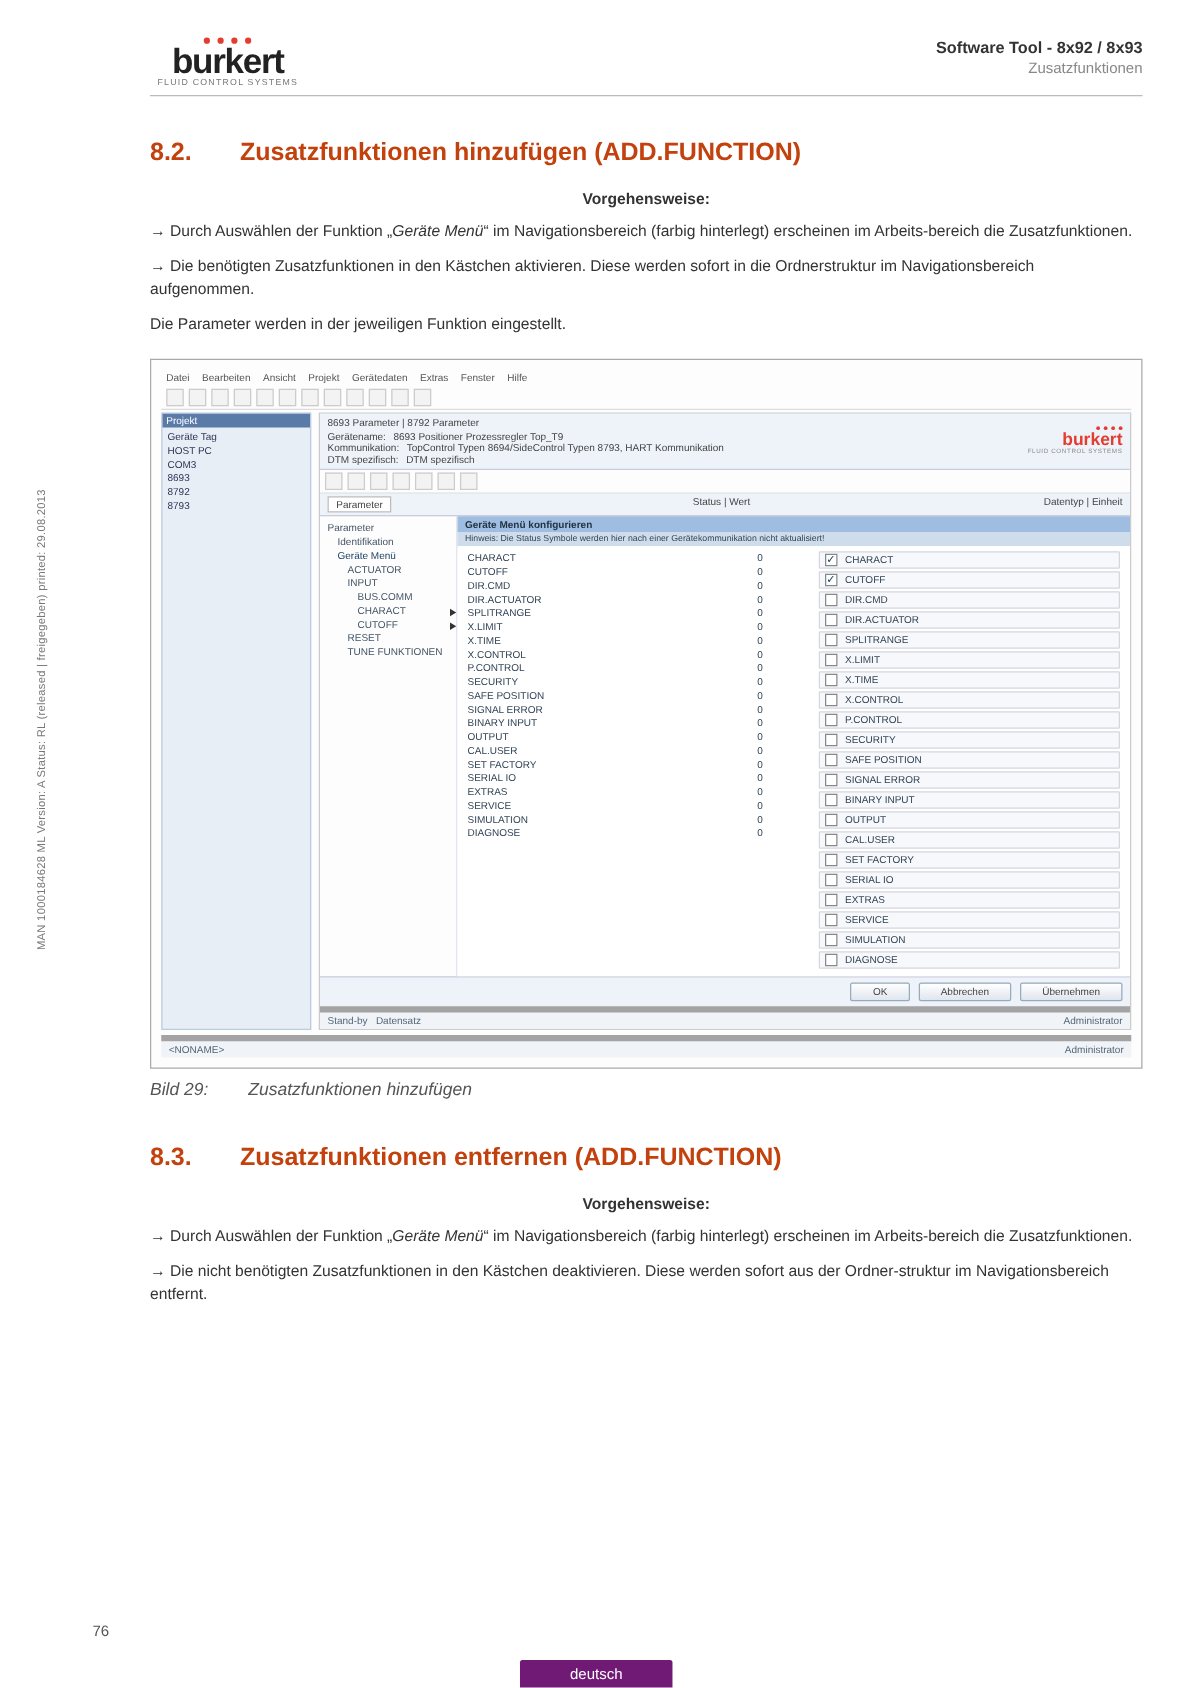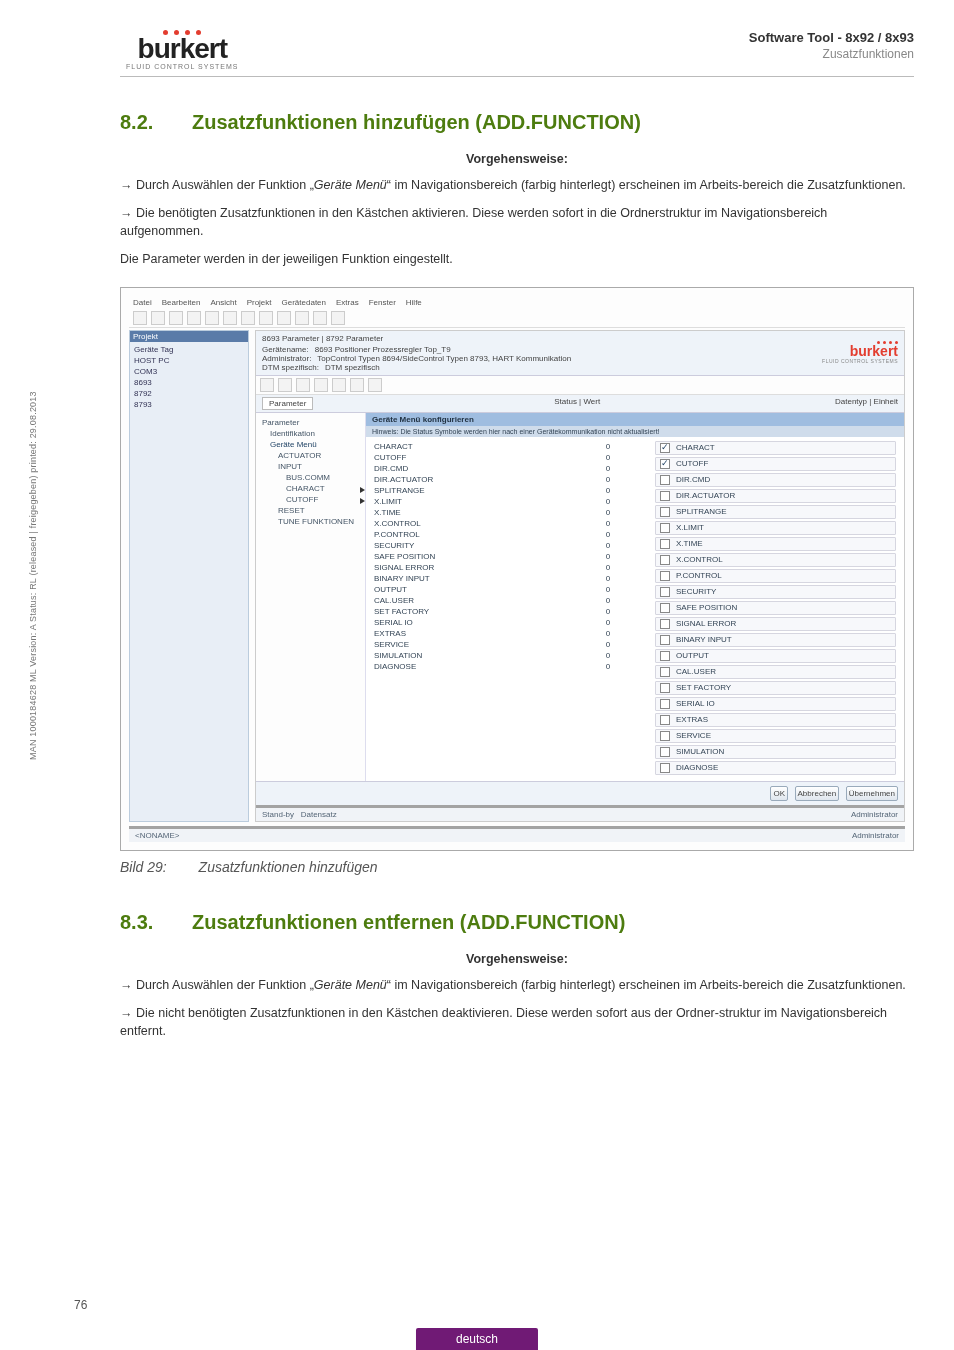--- a/index.html
+++ b/index.html
@@ -36,21 +36,21 @@
   .tophead-right { text-align:right; font-size:13px; }
   .tophead-right .l1{ font-weight:700; color:#333; }
   .tophead-right .l2{ color:#888; font-size:12px; margin-top:2px;}
   
   h2.sec {
     font-size:20px;
     font-weight:700;
     display:flex;
     gap:30px;
     margin-bottom:18px;
-    color:#4d7c0f;
+    color:#c2410c;
   }
   h2.sec .num{ min-width:42px; }
   .vorg { font-weight:700; font-size:12.5px; margin-bottom:10px; color:#333;text-align:center;}
   p.body { font-size:12.5px; line-height:1.45; color:#333; margin-bottom:10px;}
   p.body em{ font-style:italic;}
   
   .fig {
     border:1px solid #aaa;
     background:#fdfdfd;
     padding:8px;
@@ -87,22 +87,22 @@
   }
   .fig .funccols{ flex:1; display:flex; gap:40px; padding:4px 8px; background:#fff;}
   .fig .fc{ flex:1;}
   .fig .frow{ display:flex; align-items:center; gap:6px; padding:1px 0; font-size:8px; color:#345;}
   .fig .frow .fn{ flex:1;}
   .fig .frow .fv{ width:14px; text-align:center;}
   .fig .fc2 .frow{ border:1px solid #d6d6e0; background:#f7f8fb; margin-bottom:2px; padding:1px 4px; border-radius:1px;}
   .fig .cb{ width:10px;height:10px;border:1px solid #888;background:#fff;display:inline-block;position:relative;}
   .fig .cb.chk::after{ content:"✓"; position:absolute; font-size:9px; top:-2px; left:0; color:#246;}
   .fig .btnrow{ text-align:right; padding:4px 6px; background:#eef3f9; border-top:1px solid #ccd;}
-  .fig .btnrow .bbtn{ display:inline-block; background:linear-gradient(#fff,#dfe6ee); border:1px solid #9ab; padding:2px 2px; font-size:8px; margin-left:4px; border-radius:2px;}
-  .fig .statusbar{ display:flex; justify-content:space-between; background:#f0f3f7; border-top:3px solid #a3a3a3; padding:2px 6px; font-size:8px; color:#567;}
+  .fig .btnrow .bbtn{ display:inline-block; background:linear-gradient(#fff,#dfe6ee); border:1px solid #9ab; padding:2px 17px; font-size:8px; margin-left:4px; border-radius:2px;}
+  .fig .statusbar{ display:flex; justify-content:space-between; background:#f0f3f7; border-top:5px solid #a3a3a3; padding:2px 6px; font-size:8px; color:#567;}
   .figcap{ font-size:14px; font-style:italic; color:#555; margin-bottom:36px;}
   .figcap .fl{ font-style:italic;}
   .figcap .ft{ margin-left:28px;}
   
   .sidetext{
     position:absolute;
     left:28px;
     top:760px;
     transform: rotate(-90deg);
     transform-origin: left top;
@@ -205,21 +205,21 @@
 
       <div class="workcol">
         <div class="workhead">
           <div>
             <div style="font-size:8px;">8693 Parameter  |  8792 Parameter</div>
             <div style="display:flex;gap:6px;font-size:8px;margin-top:2px;">
               <span>Gerätename:</span>
               <span>8693 Positioner Prozessregler Top_T9</span>
             </div>
             <div style="display:flex;gap:6px;font-size:8px;">
-              <span>Administrator:</span>
+              <span>Kommunikation:</span>
               <span>TopControl Typen 8694/SideControl Typen 8793, HART Kommunikation</span>
             </div>
             <div style="display:flex;gap:6px;font-size:8px;">
               <span>DTM spezifisch:</span>
               <span>DTM spezifisch</span>
             </div>
           </div>
           <div class="bk-small">
             <div class="bkdots">
                 <span></span>

